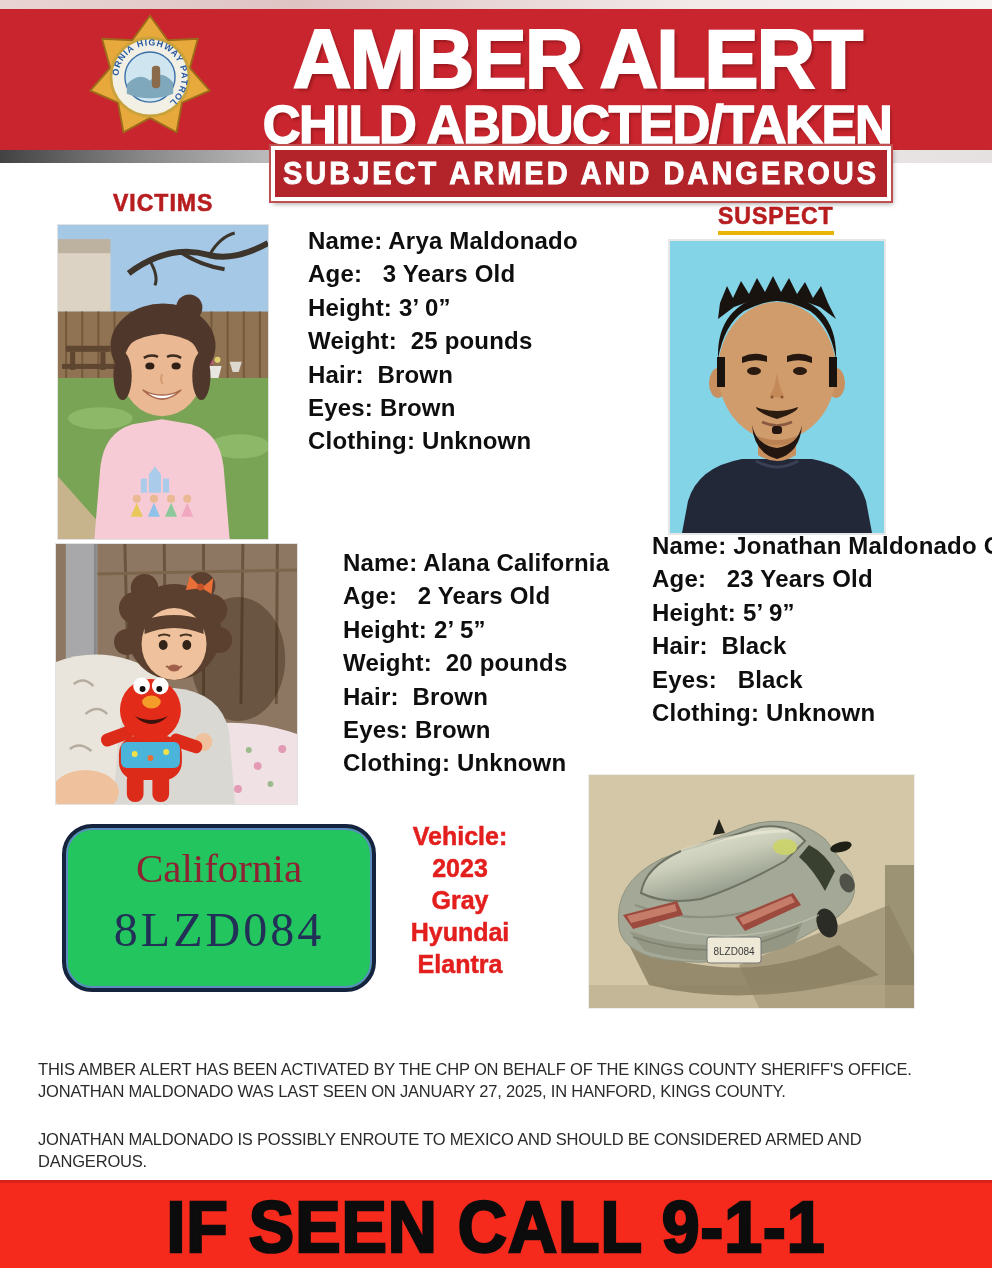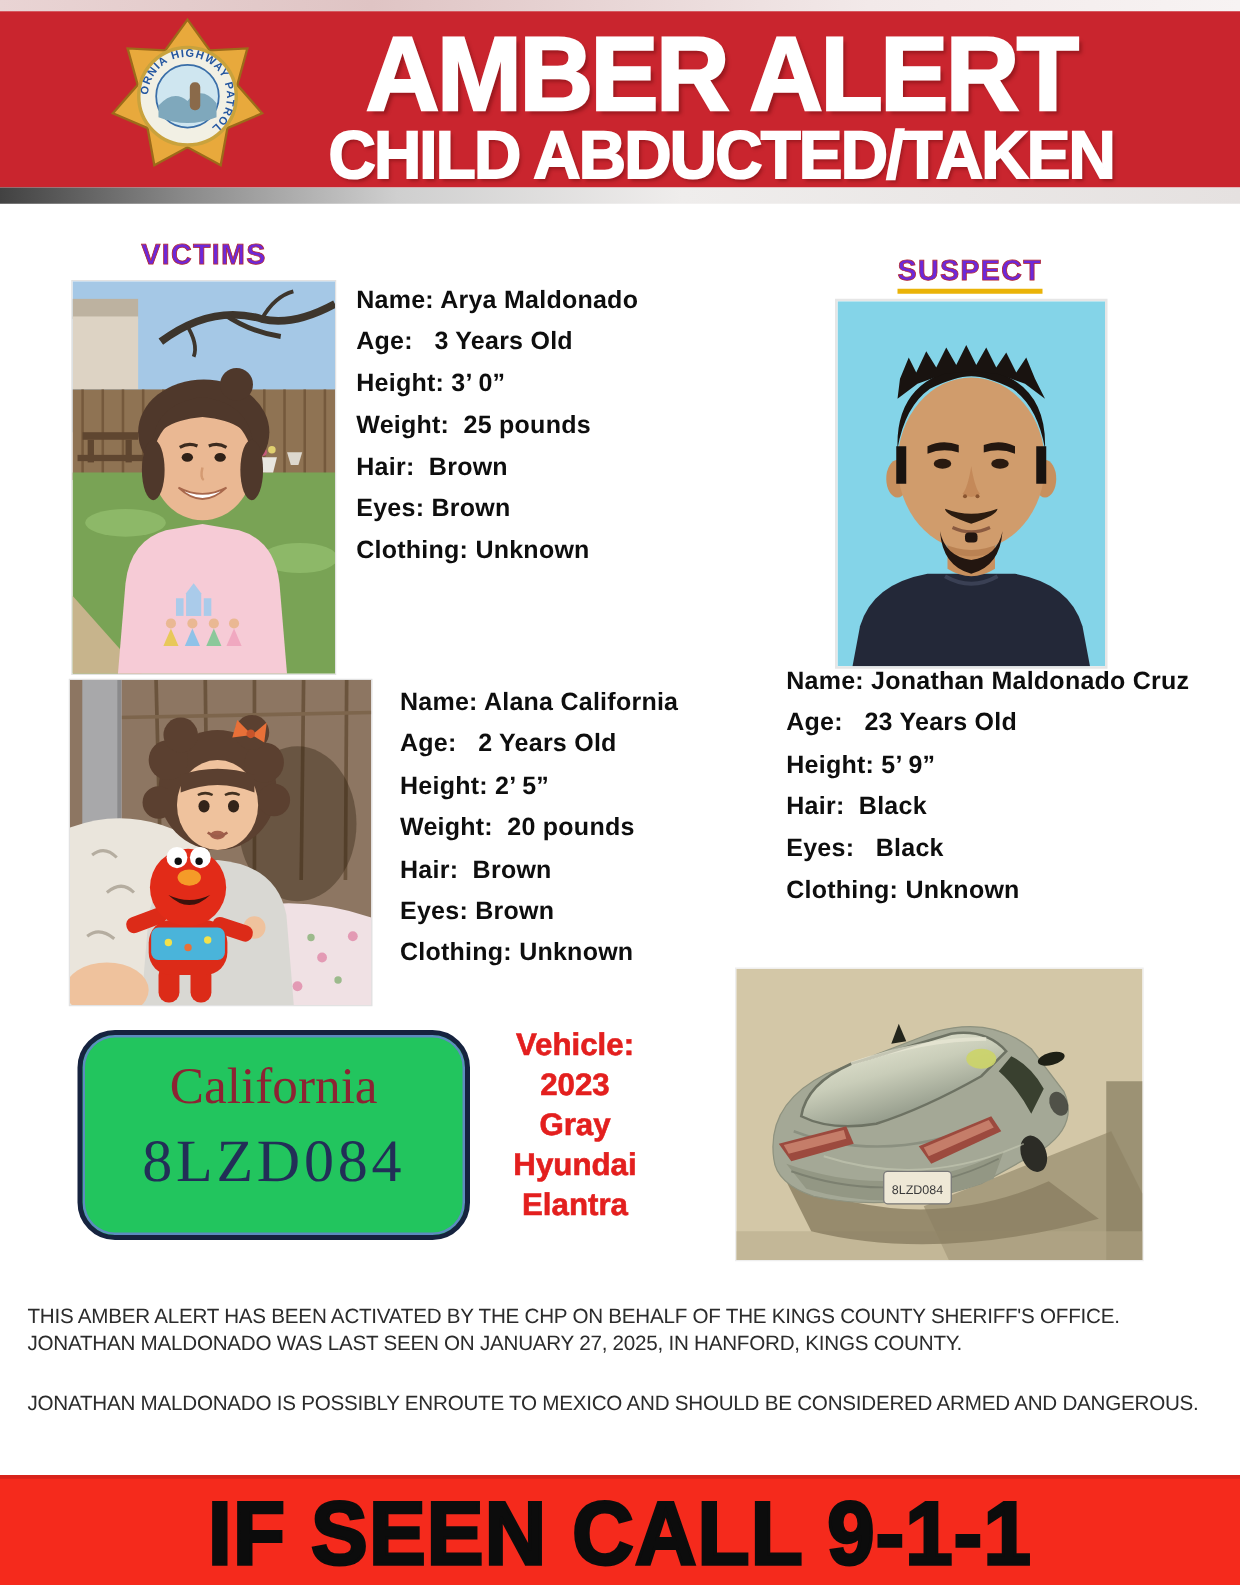--- a/index.html
+++ b/index.html
@@ -21,52 +21,52 @@
   .title2{position:absolute;left:0;top:84px;width:100%;font-size:54px;font-weight:bold;
           letter-spacing:-1.5px;transform:scaleX(.97);-webkit-text-stroke:1.5px #fff;
           text-shadow:2px 3px 3px rgba(70,0,0,.35);white-space:nowrap;}
 
   .armed-box{position:absolute;left:271px;top:146px;width:612px;height:47px;background:#b2242a;
              border:4px solid #fff;box-shadow:0 0 0 2px #c05050,2px 3px 5px rgba(0,0,0,.35);
              display:flex;align-items:center;justify-content:center;}
   .armed-text{color:#fff;font-weight:bold;font-size:29px;letter-spacing:3px;white-space:nowrap;
               transform:scaleY(1.08);-webkit-text-stroke:.8px #fff;}
 
-  .section-heading{position:absolute;color:#6d28d9;font-weight:bold;font-size:23px;
+  .section-heading{position:absolute;color:#b91c1c;font-weight:bold;font-size:23px;
                    letter-spacing:1px;-webkit-text-stroke:.6px #b3242a;white-space:nowrap;}
   .victims-heading{left:113px;top:190px;}
   .suspect-heading{left:718px;top:203px;border-bottom:4px solid #eab308;padding-bottom:1px;}
 
   .photo{position:absolute;line-height:0;}
   .photo svg{display:block;}
   .victim1-photo{left:57px;top:224px;width:210px;height:314px;border:1px solid #e2e2e2;}
   .victim2-photo{left:55px;top:543px;width:241px;height:260px;border:1px solid #e2e2e2;}
   .suspect-photo{left:668px;top:239px;width:214px;height:292px;border:2px solid #e6e6e6;}
   .vehicle-photo{left:588px;top:774px;width:325px;height:233px;border:1px solid #eee;}
 
-  .detail-block{position:absolute;font-weight:bold;color:#0e0e0e;font-size:20px;letter-spacing:.2px;}
+  .detail-block{position:absolute;font-weight:bold;color:#0e0e0e;font-size:24px;letter-spacing:.2px;margin-left:23px;}
   .detail-line{white-space:pre;height:33.4px;line-height:33.4px;}
   .victim1-details{left:285px;top:224px;}
   .victim2-details{left:320px;top:546px;}
   .suspect-details{left:629px;top:529px;}
 
   .plate{position:absolute;left:62px;top:824px;width:306px;height:160px;background:#22c55e;
          border:4px solid #16233f;border-radius:30px;box-shadow:inset 0 0 0 2px #5d8cc0;}
   .plate-state{font-family:"Liberation Serif",serif;color:#8d2333;font-size:41px;
                text-align:center;margin-top:16px;}
   .plate-number{font-family:"Liberation Serif",serif;color:#222f57;font-size:48px;
                 text-align:center;margin-top:10px;letter-spacing:3px;}
 
   .vehicle-label{position:absolute;left:400px;top:820px;width:120px;text-align:center;
                  color:#e31f1e;font-weight:bold;font-size:25px;line-height:32px;
                  -webkit-text-stroke:.5px #e31f1e;}
 
   .body-text{position:absolute;left:22px;top:1042px;width:945px;color:#2b2b2b;
              font-size:16.5px;line-height:22px;letter-spacing:-.2px;}
-  .body-text p{margin:0;}
+  .body-text p{margin:16px;}
   .body-text p + p{margin-top:26px;}
 
   .footer-banner{position:absolute;left:0;top:1180px;width:100%;height:88px;background:#f52a1c;
                  border-top:3px solid #d8231a;display:flex;align-items:center;justify-content:center;}
   .footer-text{color:#0c0c0c;font-weight:bold;font-size:68px;letter-spacing:1px;white-space:nowrap;
                -webkit-text-stroke:2.5px #0c0c0c;transform:scaleY(1.05);}
 </style>
 </head>
 <body>
 
@@ -90,20 +90,23 @@
         <textPath href="#ringpath" startOffset="25%" text-anchor="middle">CALIFORNIA HIGHWAY PATROL</textPath>
       </text>
     </svg>
   </div>
 
   <div class="title-wrap">
     <div class="title1">AMBER ALERT</div>
     <div class="title2">CHILD ABDUCTED/TAKEN</div>
   </div>
 
+  <div class="armed-box">
+    <span class="armed-text">SUBJECT ARMED AND DANGEROUS</span>
+  </div>
 
   <div class="section-heading victims-heading">VICTIMS</div>
   <div class="section-heading suspect-heading">SUSPECT</div>
 
   <div class="photo victim1-photo">
     <svg viewBox="0 0 208 312" width="210" height="314" preserveAspectRatio="none">
       <rect x="0" y="0" width="208" height="120" fill="#a5c8e6"></rect>
       <rect x="0" y="14" width="52" height="16" fill="#bdb2a0"></rect>
       <rect x="0" y="28" width="52" height="58" fill="#ddd3c4"></rect>
       <path d="M70,48 Q110,18 150,30 Q175,36 208,18" stroke="#3d352c" stroke-width="6" fill="none"></path>

